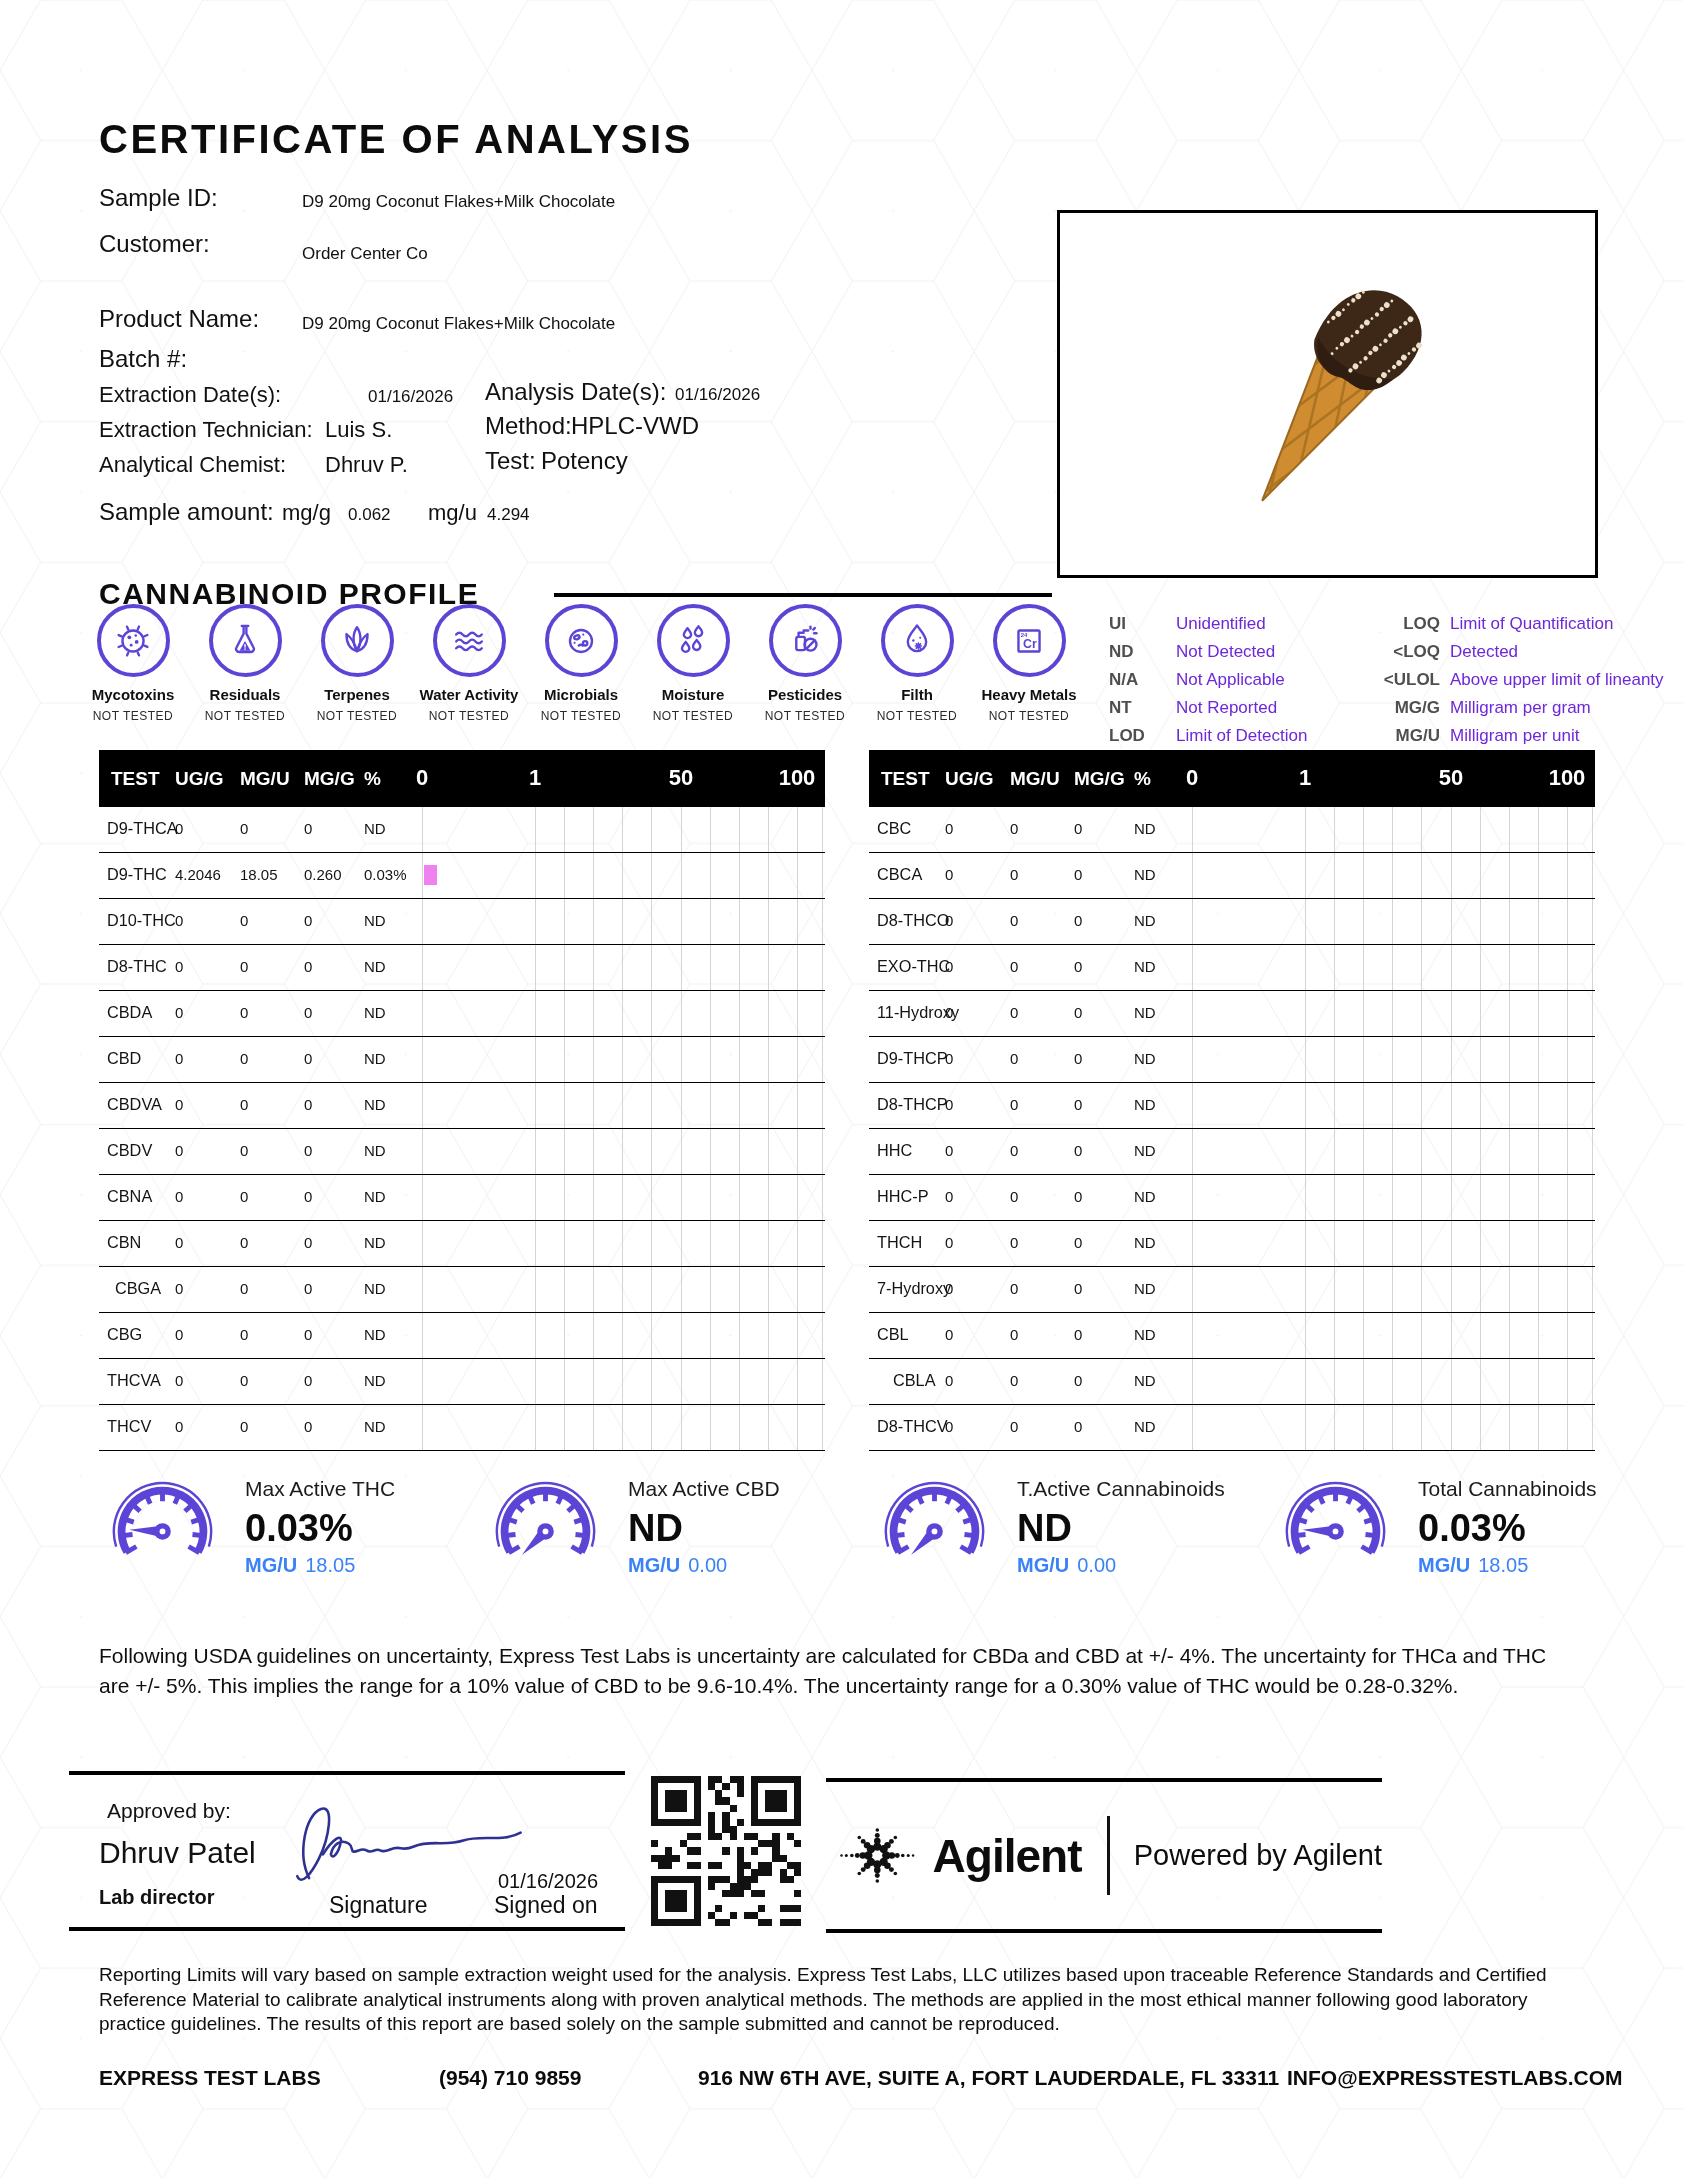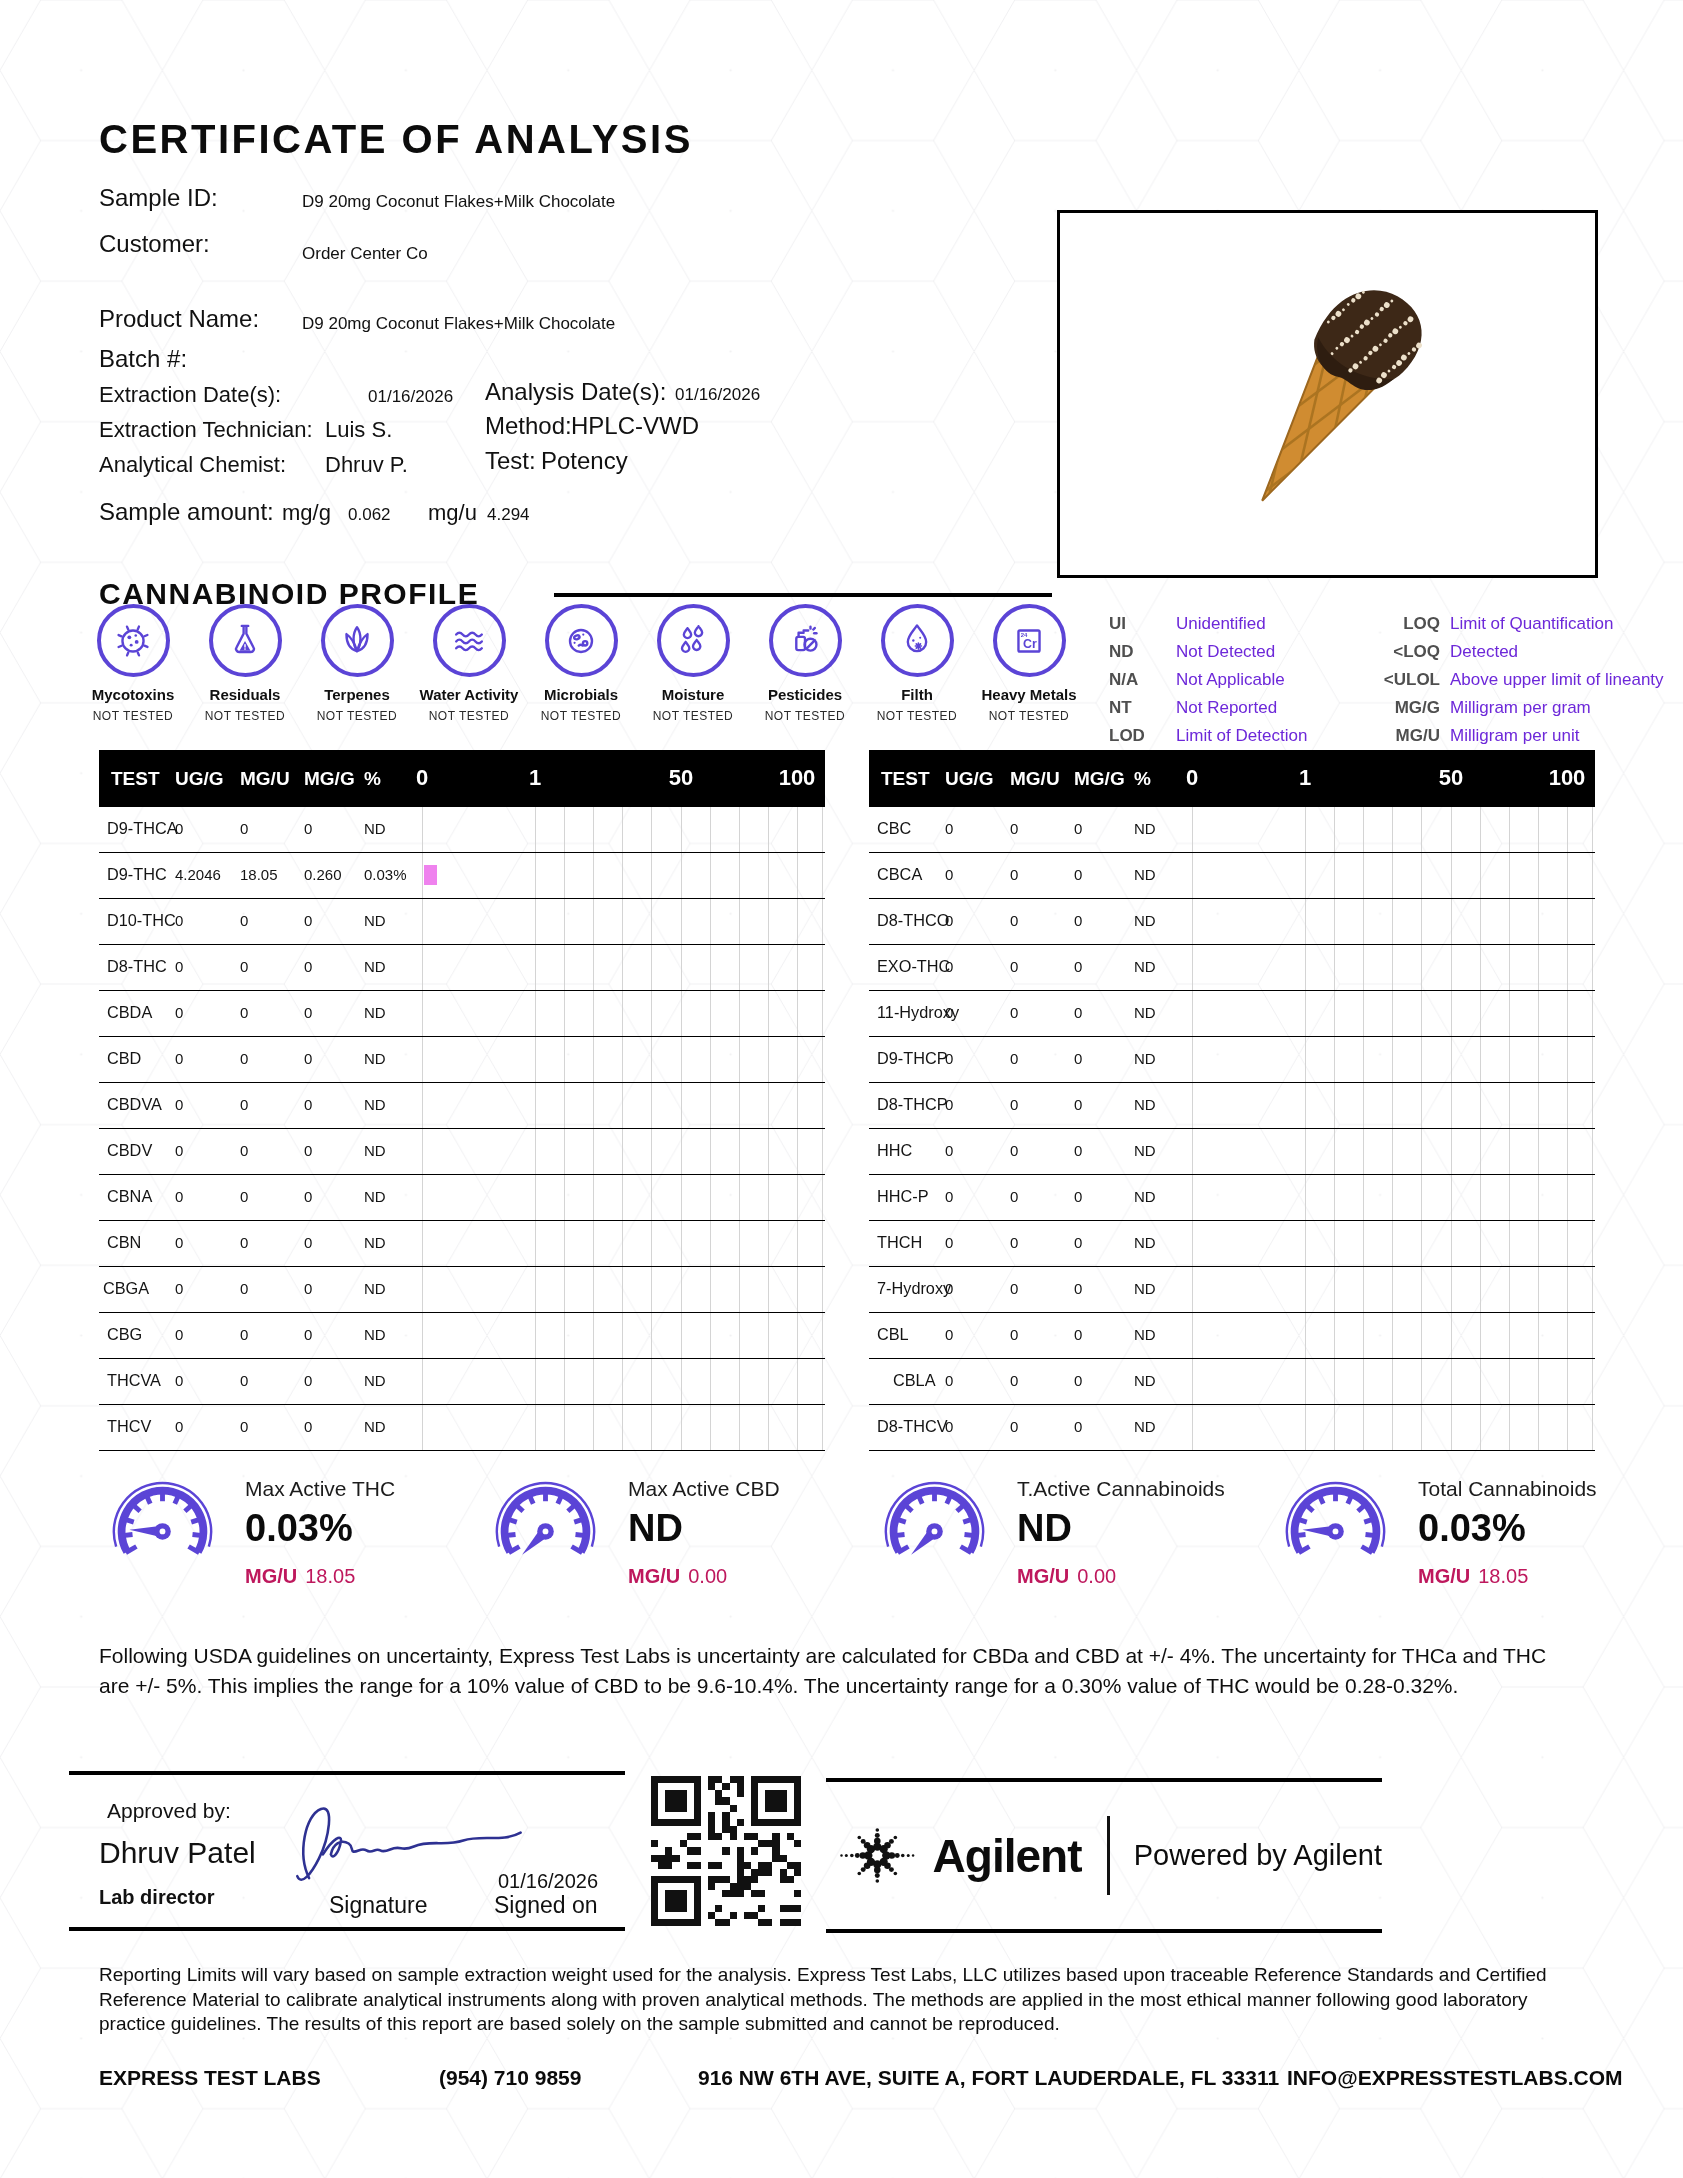--- a/index.html
+++ b/index.html
@@ -54,21 +54,21 @@
   .t-row{position:relative;height:45px;border-bottom:1.6px solid #000;}
   .t-cell{position:absolute;top:13px;font-size:15px;color:#141414;white-space:nowrap;}
   .t-name{top:12px;font-size:16.3px;}
   .t-bar{position:absolute;left:325px;top:12px;width:13px;height:20px;background:var(--bar-pink,#ef82ee);}
 
   
   .gauge{position:absolute;top:1473px;display:flex;}
   .g-text{margin-left:24px;padding-top:4px;}
   .g-title{font-size:21px;color:#1c1c1c;}
   .g-value{font-size:38px;font-weight:bold;color:#0b0b0b;margin-top:6px;}
-  .g-unit{margin-top:15px;font-size:20px;color:#be185d;}
+  .g-unit{margin-top:4px;font-size:20px;color:#3b82f6;}
   .g-unit b{margin-right:8px;}
 
   .uncertainty{position:absolute;left:99px;top:1641px;width:1460px;margin:0;font-size:21px;line-height:1.45;color:#0e0e0e;}
 
   
   .approval{position:absolute;left:69px;top:1771px;width:556px;height:152px;
             border-top:4px solid #000;border-bottom:4px solid #000;}
   .ap-label{position:absolute;left:38px;top:24px;font-size:21px;}
   .ap-name{position:absolute;left:30px;top:61px;font-size:30px;font-weight:normal;}
   .ap-role{position:absolute;left:30px;top:111px;font-size:20px;font-weight:bold;}
@@ -449,21 +449,21 @@
           <span class="t-cell" style="left: 265px;">ND</span>
         </div>
         <div class="t-row">
           <span class="t-cell t-name" style="left: 8px;">CBN</span>
           <span class="t-cell" style="left: 76px;">0</span>
           <span class="t-cell" style="left: 141px;">0</span>
           <span class="t-cell" style="left: 205px;">0</span>
           <span class="t-cell" style="left: 265px;">ND</span>
         </div>
         <div class="t-row">
-          <span class="t-cell t-name" style="left: 4px;">CBGA</span>
+          <span class="t-cell t-name" style="left: 16px;">CBGA</span>
           <span class="t-cell" style="left: 76px;">0</span>
           <span class="t-cell" style="left: 141px;">0</span>
           <span class="t-cell" style="left: 205px;">0</span>
           <span class="t-cell" style="left: 265px;">ND</span>
         </div>
         <div class="t-row">
           <span class="t-cell t-name" style="left: 8px;">CBG</span>
           <span class="t-cell" style="left: 76px;">0</span>
           <span class="t-cell" style="left: 141px;">0</span>
           <span class="t-cell" style="left: 205px;">0</span>

